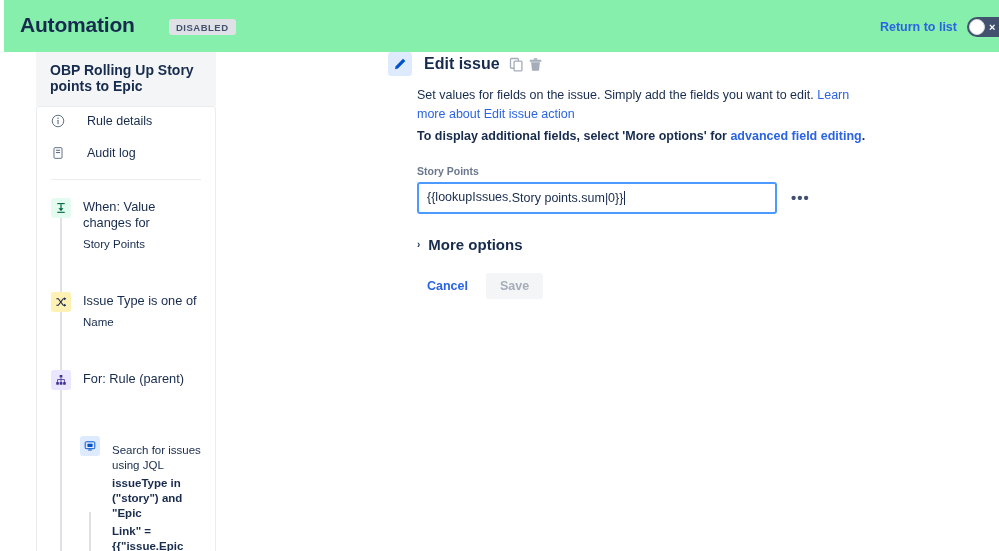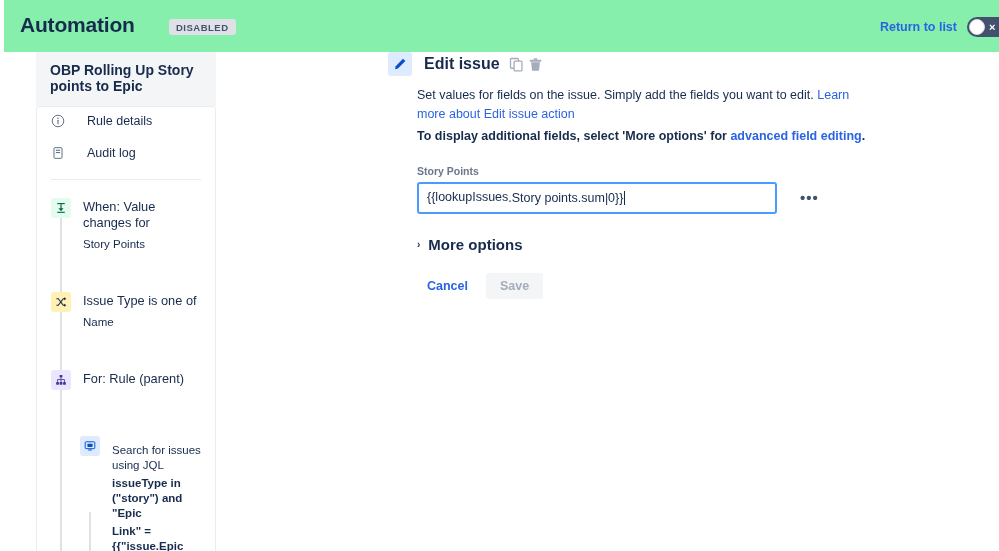--- a/index.html
+++ b/index.html
@@ -158,21 +158,21 @@
   }
   .choose-lbl { font-size: 12.5px; color: #172b4d; margin-left: 9px; flex: 1; }
   .chev { color: #42526e; font-size: 9px; margin-left: 6px; }
 
   .field-label {
     margin-left: 29px; margin-top: 19px;
     font-size: 10.5px; font-weight: 700; color: #6b778c;
   }
   .field-row {
     margin-left: 29px; margin-top: 5px;
-    display: flex; align-items: center; gap: 9px;
+    display: flex; align-items: center;
   }
   .field-input {
     width: 360px; height: 32px;
     border: 2px solid #4c9aff; border-radius: 3px;
     background: #ffffff;
     display: flex; align-items: center;
     padding: 0 8px;
     font-size: 12.5px; color: #172b4d;
     position: relative;
     cursor: text;

